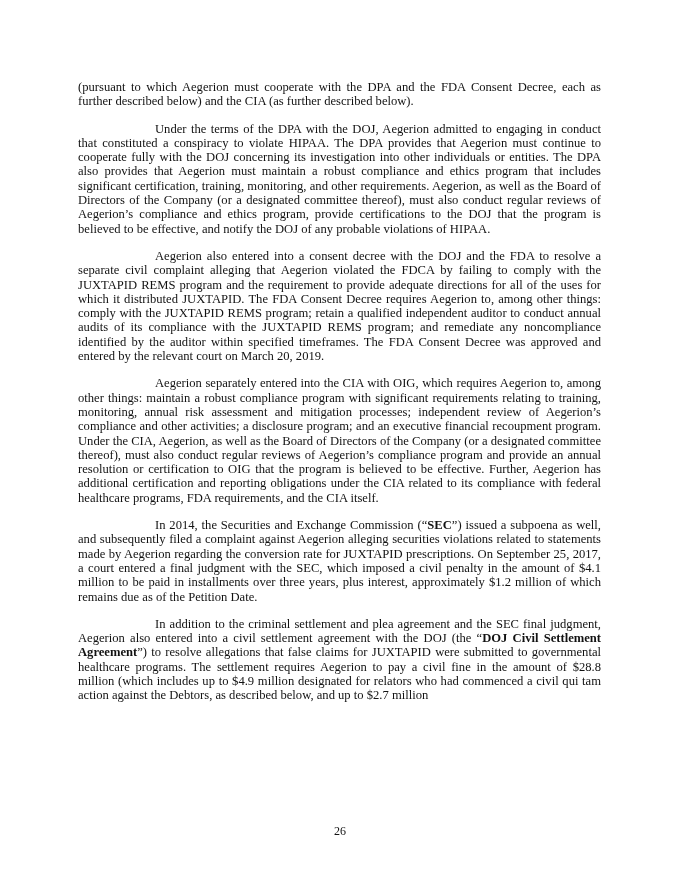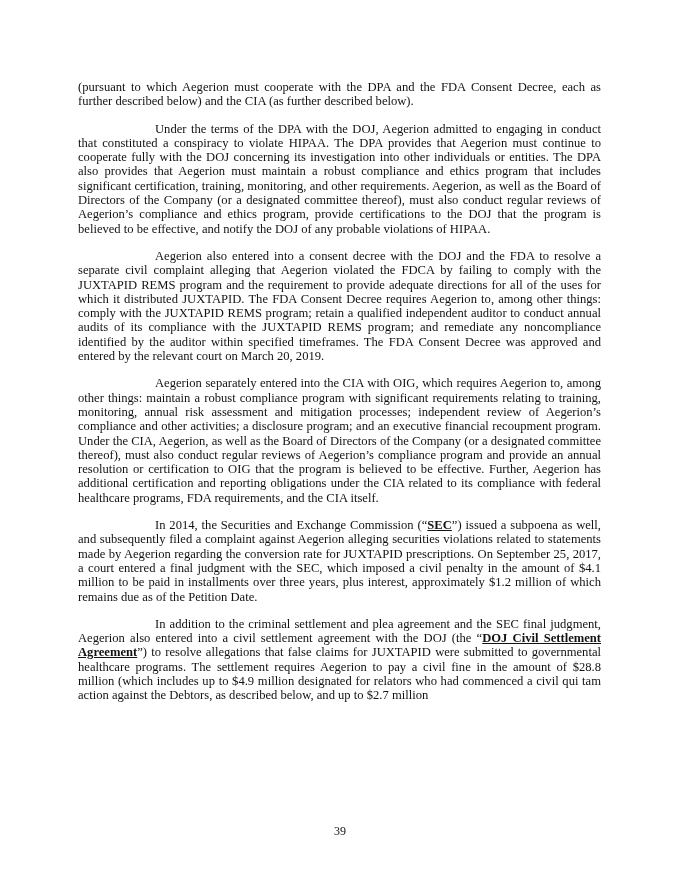--- a/index.html
+++ b/index.html
@@ -26,21 +26,20 @@
     text-align: justify;
   }
   .para {
     margin: 0 0 13px 0;
   }
   .para.indent {
     text-indent: 77px;
   }
   .seg-bu {
     font-weight: bold;
-    text-decoration: underline;
   }
   .seg-i {
   }
   .page-number {
     position: absolute;
     left: 0;
     right: 0;
     top: 824px;
     text-align: center;
     font-size: 12px;
@@ -52,14 +51,14 @@
 
 <div class="page">
   <div class="doc-body">
       <p class="para"><span>(pursuant to which Aegerion must cooperate with the DPA and the FDA Consent Decree, each as further described below) and the CIA (as further described below).</span></p>
       <p class="para indent"><span>Under the terms of the DPA with the DOJ, Aegerion admitted to engaging in conduct that constituted a conspiracy to violate HIPAA.  The DPA provides that Aegerion must continue to cooperate fully with the DOJ concerning its investigation into other individuals or entities.  The DPA also provides that Aegerion must maintain a robust compliance and ethics program that includes significant certification, training, monitoring, and other requirements.  Aegerion, as well as the Board of Directors of the Company (or a designated committee thereof), must also conduct regular reviews of Aegerion’s compliance and ethics program, provide certifications to the DOJ that the program is believed to be effective, and notify the DOJ of any probable violations of HIPAA.</span></p>
       <p class="para indent"><span>Aegerion also entered into a consent decree with the DOJ and the FDA to resolve a separate civil complaint alleging that Aegerion violated the FDCA by failing to comply with the JUXTAPID REMS program and the requirement to provide adequate directions for all of the uses for which it distributed JUXTAPID.  The FDA Consent Decree requires Aegerion to, among other things:  comply with the JUXTAPID REMS program; retain a qualified independent auditor to conduct annual audits of its compliance with the JUXTAPID REMS program; and remediate any noncompliance identified by the auditor within specified timeframes.  The FDA Consent Decree was approved and entered by the relevant court on March 20, 2019.</span></p>
       <p class="para indent"><span>Aegerion separately entered into the CIA with OIG, which requires Aegerion to, among other things:  maintain a robust compliance program with significant requirements relating to training, monitoring, annual risk assessment and mitigation processes; independent review of Aegerion’s compliance and other activities; a disclosure program; and an executive financial recoupment program.  Under the CIA, Aegerion, as well as the Board of Directors of the Company (or a designated committee thereof), must also conduct regular reviews of Aegerion’s compliance program and provide an annual resolution or certification to OIG that the program is believed to be effective.  Further, Aegerion has additional certification and reporting obligations under the CIA related to its compliance with federal healthcare programs, FDA requirements, and the CIA itself.</span></p>
       <p class="para indent"><span>In 2014, the Securities and Exchange Commission (“</span><span class="seg-bu">SEC</span><span>”) issued a subpoena as well, and subsequently filed a complaint against Aegerion alleging securities violations related to statements made by Aegerion regarding the conversion rate for JUXTAPID prescriptions.  On September 25, 2017, a court entered a final judgment with the SEC, which imposed a civil penalty in the amount of $4.1 million to be paid in installments over three years, plus interest, approximately $1.2 million of which remains due as of the Petition Date.</span></p>
       <p class="para indent"><span>In addition to the criminal settlement and plea agreement and the SEC final judgment, Aegerion also entered into a civil settlement agreement with the DOJ (the “</span><span class="seg-bu">DOJ Civil Settlement Agreement</span><span>”) to resolve allegations that false claims for JUXTAPID were submitted to governmental healthcare programs.  The settlement requires Aegerion to pay a civil fine in the amount of $28.8 million (which includes up to $4.9 million designated for relators who had commenced a civil </span><span class="seg-i">qui tam</span><span> action against the Debtors, as described below, and up to $2.7 million</span></p>
     </div>
-  <div class="page-number">39</div>
+  <div class="page-number">26</div>
 </div>
 
 </body></html>

